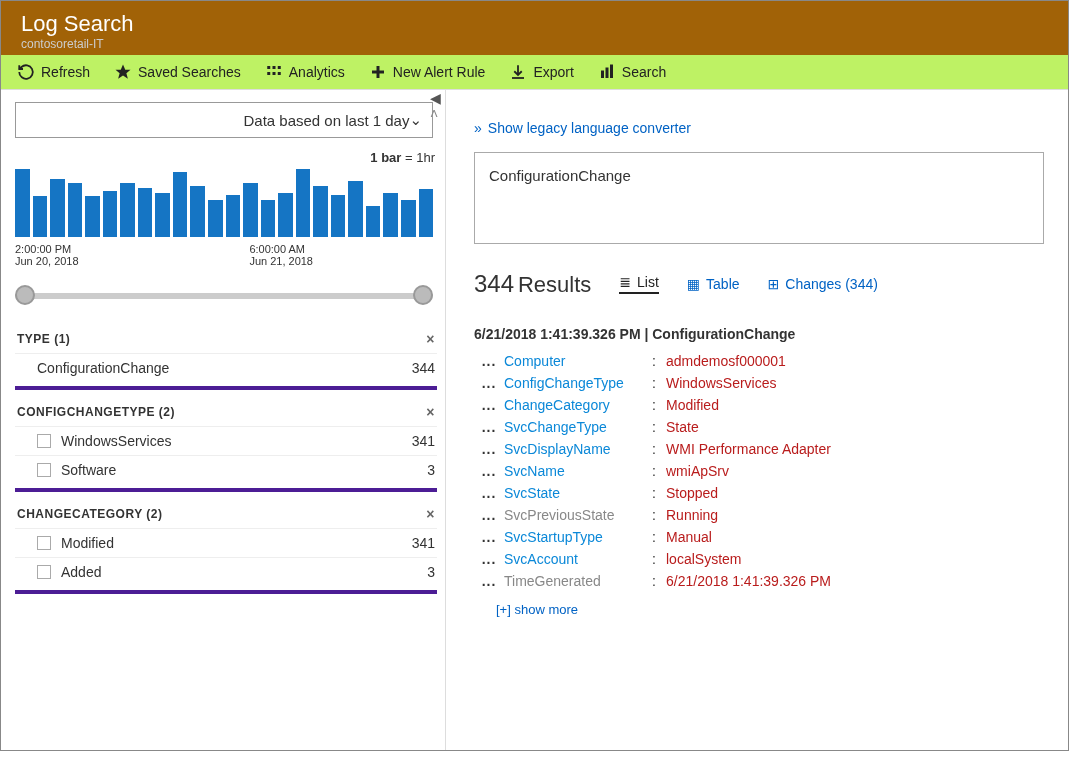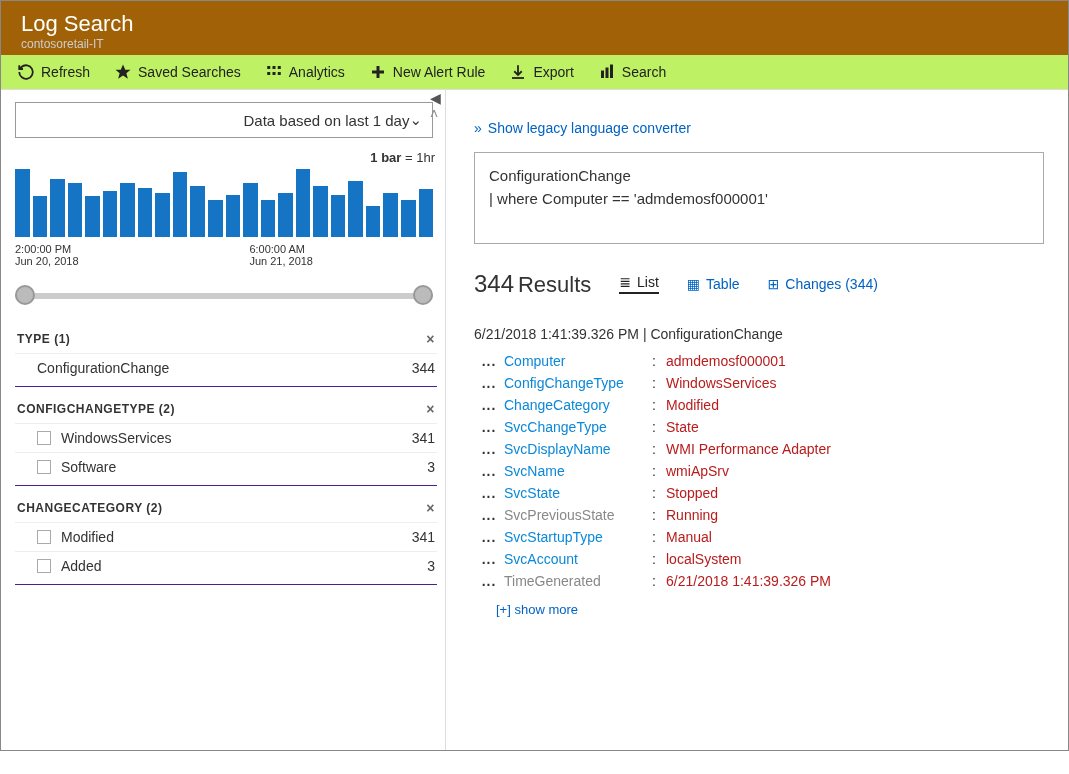--- a/index.html
+++ b/index.html
@@ -17,34 +17,34 @@
   .time-select { width: 418px; border: 1px solid #999; padding: 8px 10px; font-size: 15px; color:#333; display:flex; justify-content:flex-end; align-items:center; margin-bottom: 12px; }
   .bar-legend { text-align: right; font-size: 13px; color:#333; margin: 8px 2px 4px 0; }
   .bar-legend b { font-weight: 600; }
   .chart { width: 418px; margin-bottom: 8px; }
   .bars { display:flex; align-items:flex-end; gap:3px; width:100%; height:68px; }
   .bars div { flex:1 1 0; background:#1575c4; }
   .axis-labels { display:flex; justify-content:space-between; font-size:11px; color:#333; margin-top:6px; }
   .slider { position:relative; width:418px; height:32px; margin: 12px 0 16px; }
   .slider-track { position:absolute; top:14px; left:0; right:0; height:6px; background:#ccc; border-radius:3px; }
   .slider-handle { position:absolute; top:6px; width:20px; height:20px; border-radius:50%; background:#bbb; border:2px solid #999; }
-  .facet { margin-top: 10px; border-bottom: 1px solid #4c1d95; padding-bottom: 4px;}
+  .facet { margin-top: 10px; border-bottom: 4px solid #4c1d95; padding-bottom: 4px;}
   .facet-head { display:flex; justify-content:space-between; align-items:center; font-size:12px; font-weight:600; color:#333; padding: 4px 2px 6px; letter-spacing:0.5px;}
   .facet-close { color:#666; font-size:14px; cursor:pointer; }
   .facet-row { display:flex; justify-content:space-between; align-items:center; padding: 6px 2px 6px 22px; font-size:14px; border-top:1px solid #eee;}
   .facet-row .chk { width:14px; height:14px; border:1px solid #aaa; margin-right:10px; display:inline-block; vertical-align:middle;}
   .right { flex:1; padding: 18px 24px 0 28px; overflow-y:auto; }
   .legacy-link { color:#0062c4; font-size:14px; cursor:pointer; display:flex; align-items:center; gap:6px; margin: 12px 0 16px; }
   .query-box { border:1px solid #aaa; padding:12px 14px; font-size:15px; line-height:1.5; min-height:92px; }
   .results-bar { display:flex; align-items:center; gap: 28px; margin: 26px 0 12px; font-size:14px; }
   .results-bar .count { font-size:24px; font-weight:400; }
   .results-bar .countlab { font-size:22px; color:#333; }
   .view-tab { display:flex; align-items:center; gap:6px; cursor:pointer; color:#0062c4; }
   .view-tab.active { color:#222; border-bottom:2px solid #222; padding-bottom:2px;}
-  .record-head { font-weight:400; font-size:14px; margin: 28px 0 8px; }
+  .record-head { font-weight:700; font-size:14px; margin: 28px 0 8px; }
   .field-row { display:flex; align-items:center; font-size:14px; padding: 3px 0; }
   .field-row .dots { width:30px; text-align:center; color:#333; font-weight:700; letter-spacing:1px;}
   .field-row .key { width:148px; color:#0b88d8; }
   .field-row .key.muted { color:#888; }
   .field-row .colon { width:14px; color:#333; }
   .field-row .val { color:#b91c1c; }
   .show-more { color:#0062c4; cursor:pointer; margin: 10px 0 0 22px; font-size:13px;}
   .facet-row-checkbox { display:flex; align-items:center; flex:1;}
 </style>
 </head>
@@ -233,21 +233,20 @@
   </div>
 
   <div class="right">
     <div class="legacy-link">
       <span>»</span>
       <span>Show legacy language converter</span>
     </div>
 
     <div class="query-box">
       <div>ConfigurationChange</div>
-      <div>| where Computer == 'admdemosf000001'</div>
     </div>
 
     <div class="results-bar">
       <span>
         <span class="count">344</span>
         <span class="countlab">Results</span>
       </span>
       <span class="view-tab active">
         <span>≣</span>
         <span>List</span>

